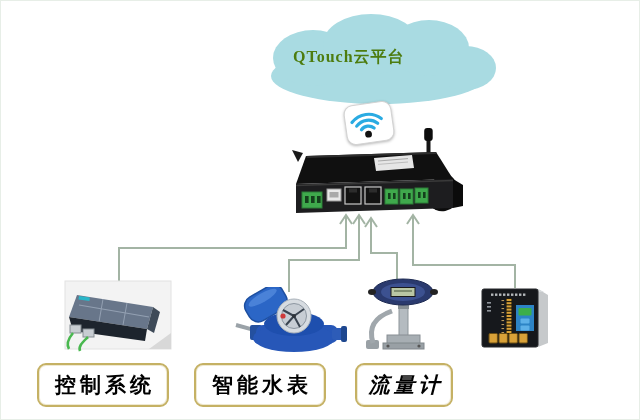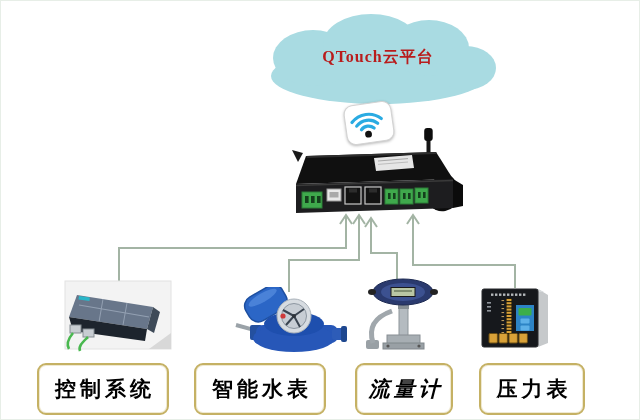--- a/index.html
+++ b/index.html
@@ -3,30 +3,30 @@
 <meta charset="utf-8">
 <style>
   html,body{margin:0;padding:0;background:#fff;}
   #stage{
     position:relative;width:640px;height:420px;background:#ffffff;
     border:1px solid #e7eee7;box-sizing:border-box;overflow:hidden;
     font-family:"Liberation Serif","DejaVu Serif",serif;
   }
   .abs{position:absolute;}
   #cloud-label{
-    position:absolute;left:292px;top:46px;width:170px;text-align:center;
-    font-size:16px;font-weight:bold;color:#b91c1c;letter-spacing:1px;
+    position:absolute;left:292px;top:46px;width:170px;
+    font-size:16px;font-weight:bold;color:#4d7c0f;letter-spacing:1px;
   }
   #wifi-badge{
     position:absolute;left:344px;top:102px;width:46px;height:38px;
     background:#ffffff;border:1px solid #d3d3d3;border-radius:9px;
     transform:rotate(-8deg);box-shadow:0 1px 3px rgba(0,0,0,.28);
   }
   .dev-label{
-    position:absolute;height:52px;background:#fff;
+    position:absolute;height:44px;background:#fff;
     border:2px solid #c5b164;border-radius:9px;
     box-shadow:inset 0 0 0 1px #efe9d2;
     display:flex;align-items:center;justify-content:center;
     font-size:21px;font-weight:bold;color:#000;letter-spacing:4px;
     padding-left:4px; 
     box-sizing:border-box;
   }
 </style>
 </head>
 <body>
@@ -245,15 +245,14 @@
       <rect x="11" y="52.5" width="8.4" height="9.5" rx="1" fill="#d9a138" stroke="#6b4e14"></rect>
       <rect x="21" y="52.5" width="8.4" height="9.5" rx="1" fill="#d9a138" stroke="#6b4e14"></rect>
       <rect x="31" y="52.5" width="8.4" height="9.5" rx="1" fill="#d9a138" stroke="#6b4e14"></rect>
       <rect x="41" y="52.5" width="8.4" height="9.5" rx="1" fill="#d9a138" stroke="#6b4e14"></rect>
     </g>
   </svg>
 
   <div class="dev-label" style="left:36px;top:362px;width:132px;">控制系统</div>
   <div class="dev-label" style="left:193px;top:362px;width:132px;">智能水表</div>
   <div class="dev-label" style="left:354px;top:362px;width:98px;font-style:italic;">流量计</div>
-  <div class="dev-label" style="left:478px;top:362px;width:106px;">压力表</div>
 
 </div>
 
 </body></html>

